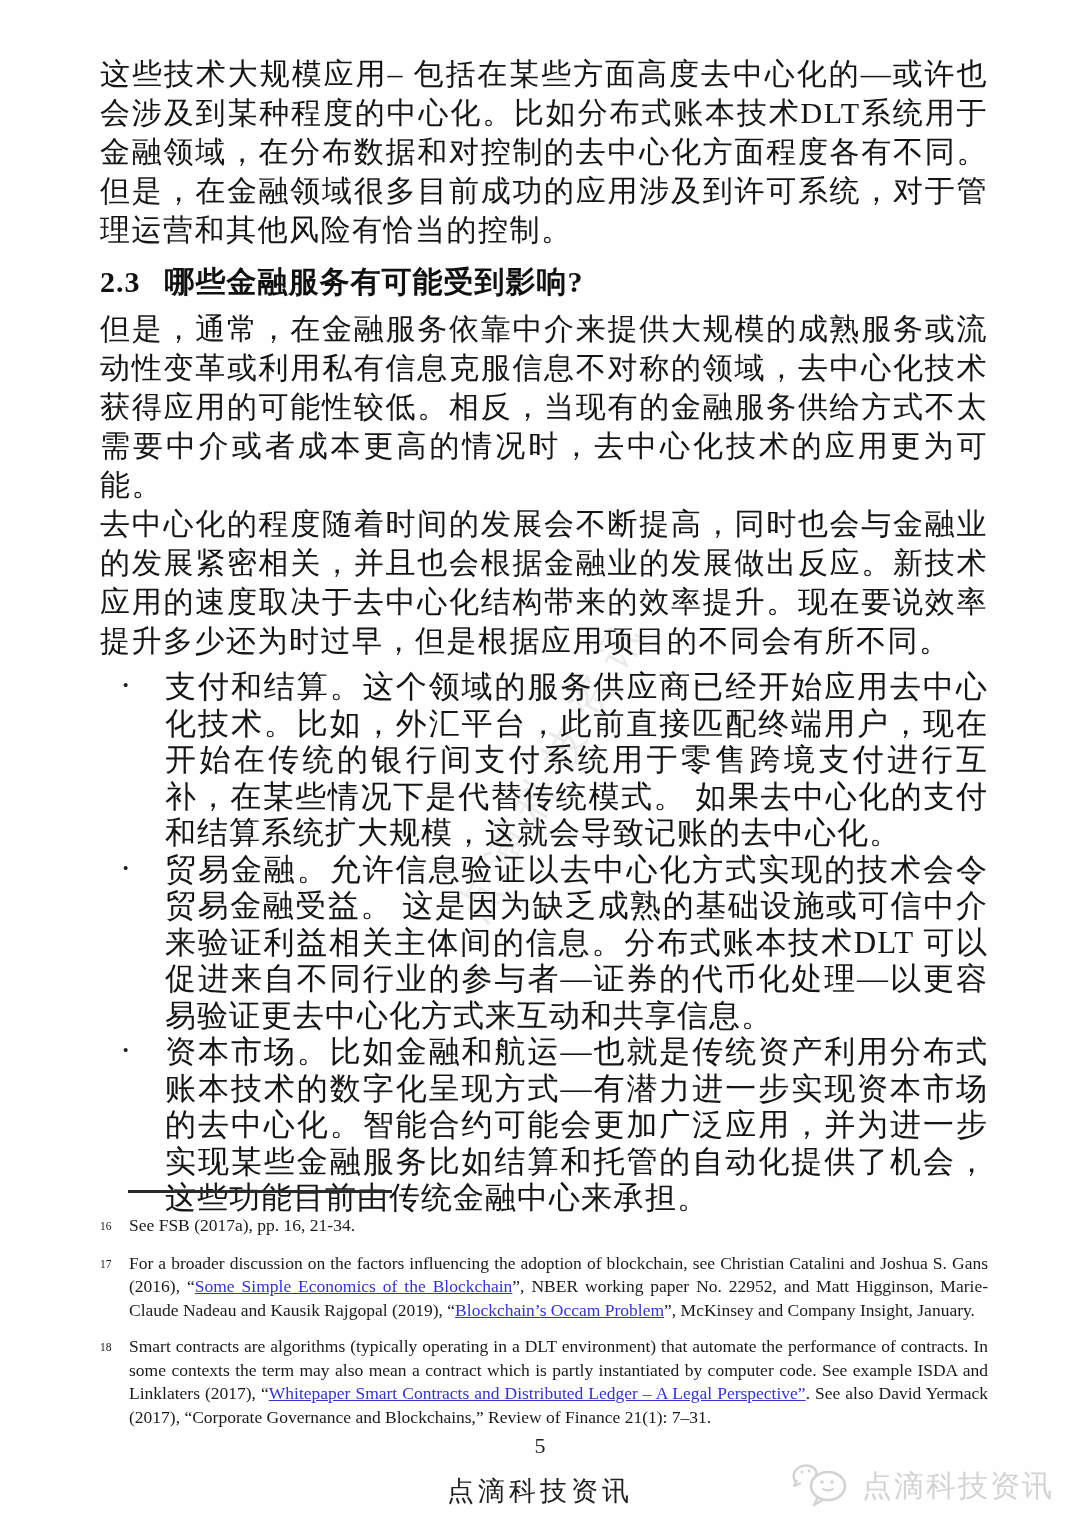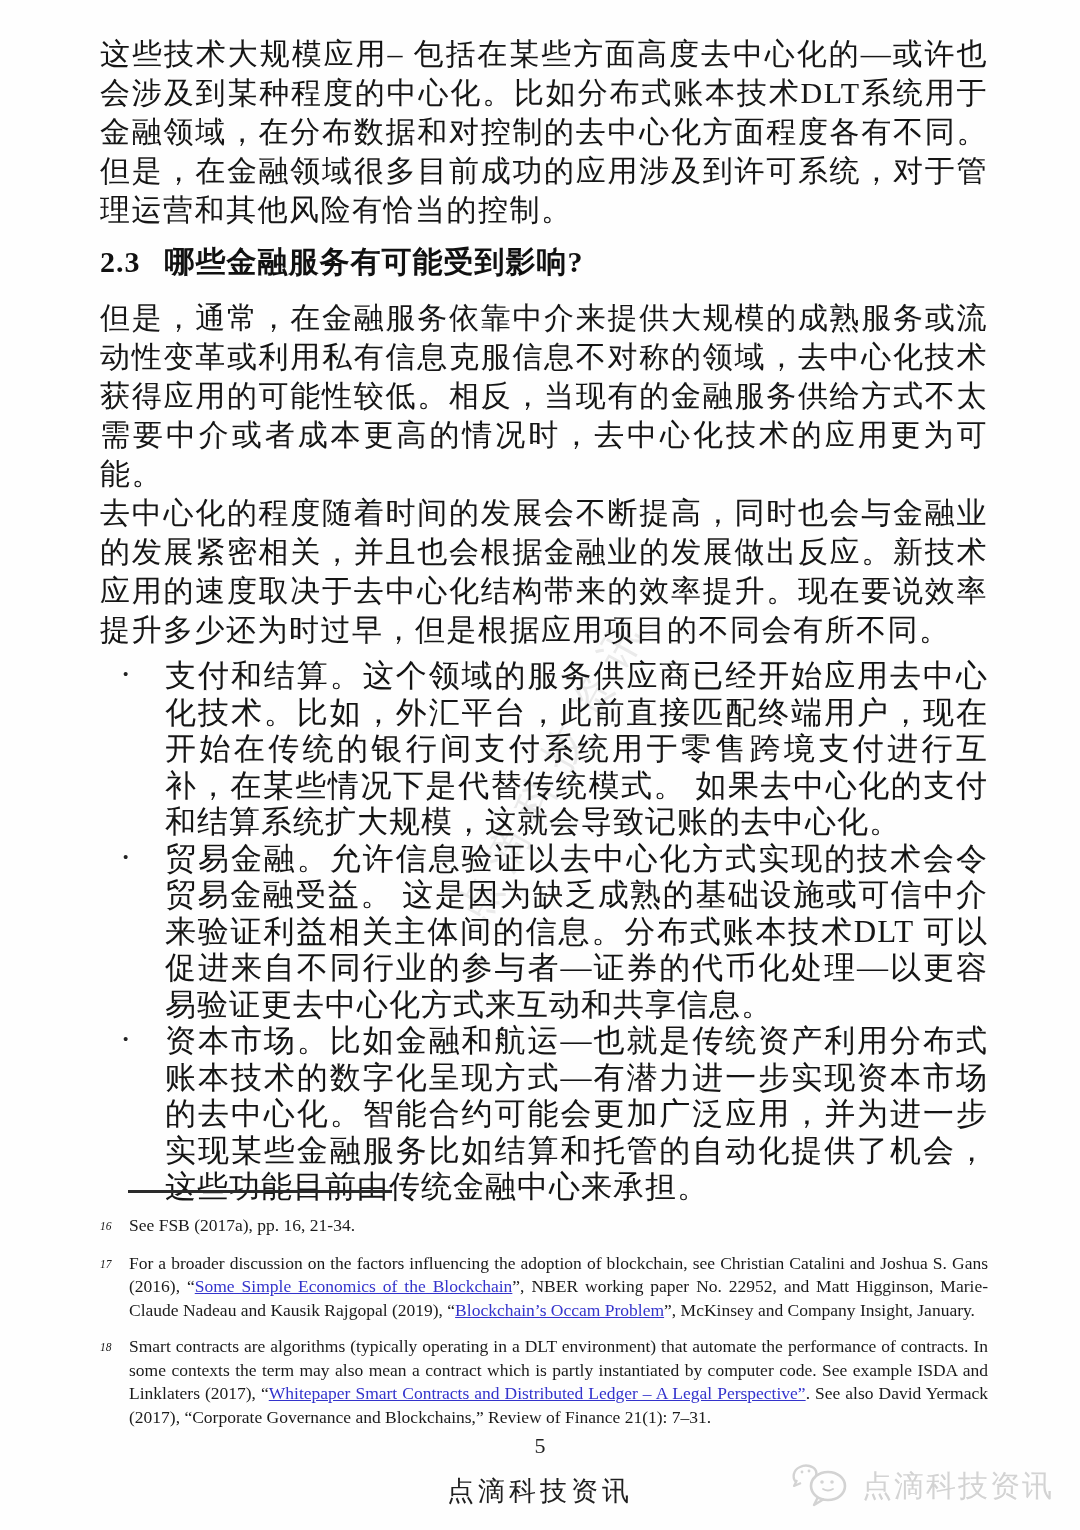--- a/index.html
+++ b/index.html
@@ -15,28 +15,28 @@
 
   
   .watermark-diag {
     position:absolute; left:445px; top:905px;
     transform:rotate(-61deg); transform-origin:left top;
     font-size:42px; letter-spacing:16px; white-space:nowrap;
     color:rgba(110,110,110,0.14);
     pointer-events:none;
   }
 
-  .content { position:absolute; left:100px; top:34px; width:888px; }
+  .content { position:absolute; left:100px; top:54px; width:888px; }
 
   .body-para {
     font-size:30px; line-height:39px; letter-spacing:1.5px;
     text-align:justify; color:#161616;
   }
   .section-heading {
-    margin-top:13px; margin-bottom:16px;
+    margin-top:13px; margin-bottom:7px;
     font-size:30px; line-height:40px; font-weight:700; letter-spacing:1px;
     color:#111;
   }
   .section-number { margin-right:24px; }
 
   .bullet-list { list-style:none; margin-top:9px; }
   .bullet-item {
     position:relative; padding-left:65px;
     font-size:31px; line-height:36.5px; letter-spacing:1px;
     text-align:justify; color:#151515;
@@ -45,21 +45,21 @@
     position:absolute; left:20px; top:-2px;
     font-size:34px; color:#222;
   }
 
   .footnote-area { position:absolute; left:100px; top:1190px; width:888px; color:#1a1a1a; }
   .footnote-separator {
     margin-left:28px; width:264px; height:0;
     border-top:3px solid #2b2b2b; margin-bottom:21px;
   }
   .footnote { display:flex; margin-bottom:13px; font-size:17.5px; line-height:23.5px; }
-  .fn-num { flex:0 0 29px; font-size:11.5px; padding-top:1px; color:#1a1a1a;font-style:italic; }
+  .fn-num { flex:0 0 29px; font-size:11.5px; padding-top:1px; color:#1a1a1a; }
   .fn-body { flex:1; text-align:justify; }
   .fn-link { color:#3333cc; text-decoration:underline; cursor:pointer;margin-top:8px; }
   .fn-italic { }
 
   .page-number {
     position:absolute; top:1433px; left:0; width:100%;
     text-align:center; font-size:22px; color:#222;
   }
   .brand-footer {
     position:absolute; top:1473px; left:0; width:100%;

